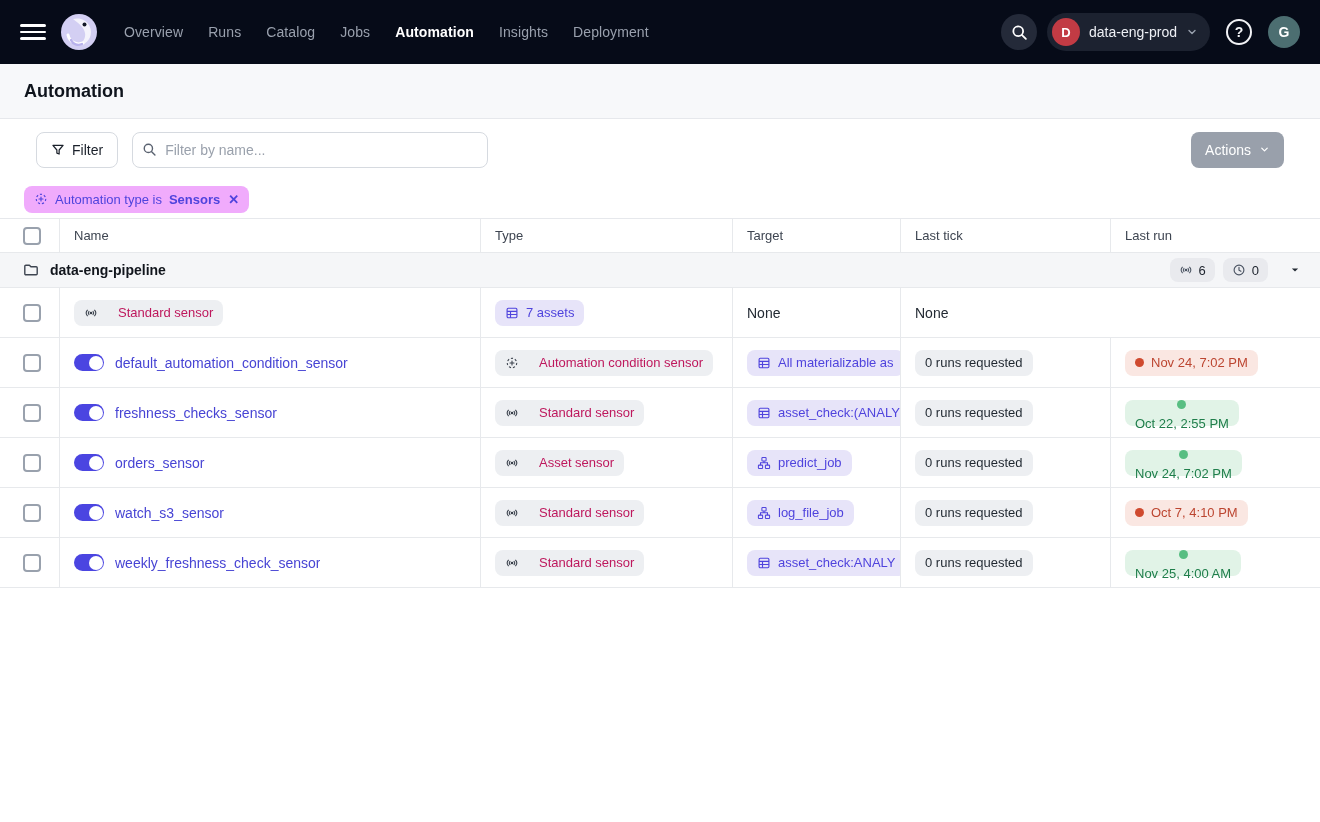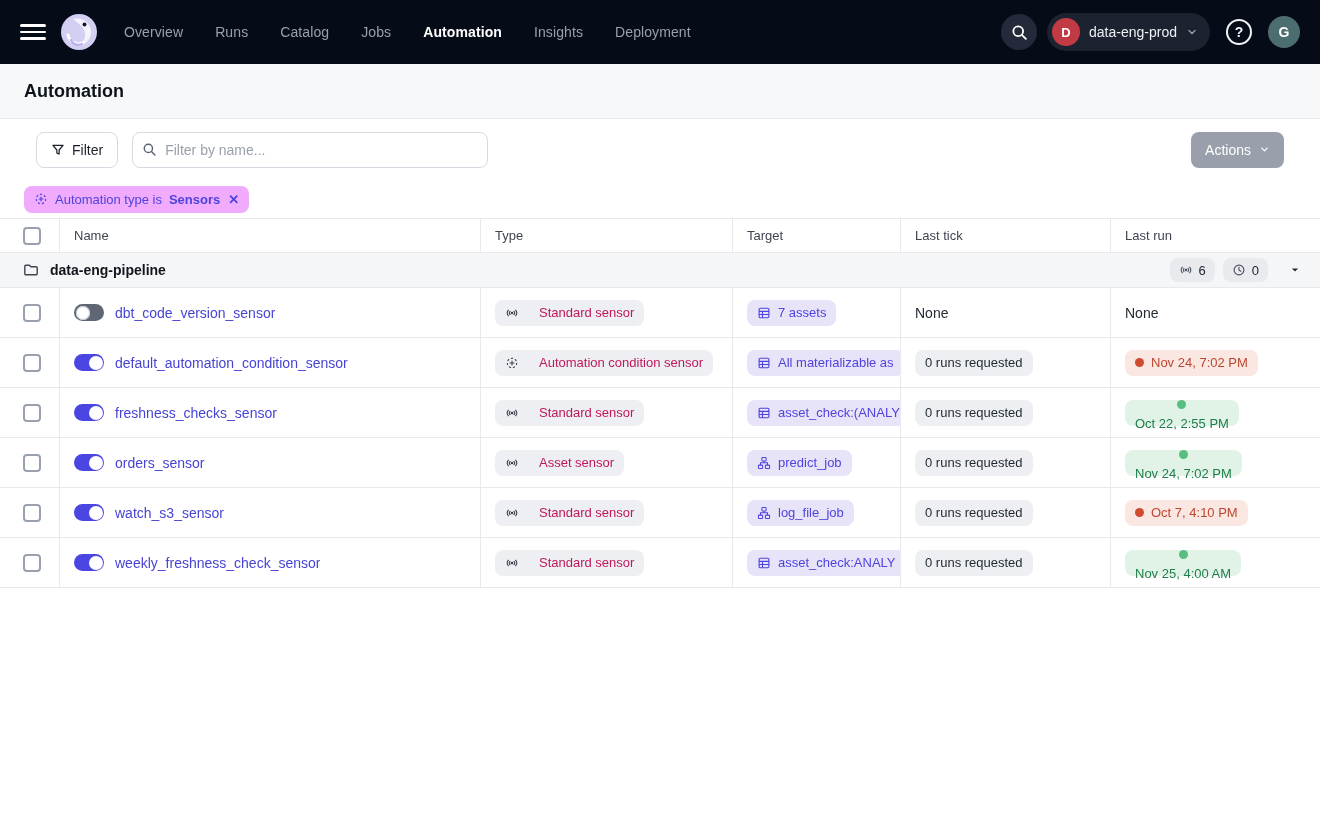--- a/index.html
+++ b/index.html
@@ -14,21 +14,21 @@
 
   
   .topnav{
     height:64px; background:#060B18;
     display:flex; align-items:center;
     padding:0 20px; gap:0;
   }
   .hamburger{ width:26px; display:flex; flex-direction:column; gap:4px; cursor:pointer; }
   .hamburger span{ display:block; height:2.5px; background:#fff; border-radius:2px; }
   .logo{ margin-left:14px; width:38px; height:38px; flex:none; cursor:pointer; }
-  .nav-items{ display:flex; align-items:center; gap:32px; margin-left:26px; }
+  .nav-items{ display:flex; align-items:center; gap:25px; margin-left:26px; }
   .nav-item{ font-size:14px; color:#99A0AD; cursor:pointer; letter-spacing:.1px; }
   .nav-item.active{ color:#ffffff; font-weight:700; }
   .nav-right{ margin-left:auto; display:flex; align-items:center; gap:10px; }
   .search-circle{ width:36px; height:36px; border-radius:50%; background:#242A39;
     display:flex; align-items:center; justify-content:center; cursor:pointer; }
   .ws-pill{ height:38px; border-radius:19px; background:#1C2230; display:flex; align-items:center;
     gap:9px; padding:0 12px 0 5px; cursor:pointer; }
   .ws-avatar{ width:28px; height:28px; border-radius:50%; background:#C23B44; color:#fff;
     font-size:13px; font-weight:700; display:flex; align-items:center; justify-content:center; }
   .ws-name{ color:#EDEFF4; font-size:14px; }
@@ -242,26 +242,20 @@
         </svg>
       </span>
     </div>
   </div>
 
   <div class="grid-row data-row" data-row="0">
     <div class="cell cb">
         <span class="checkbox"></span>
       </div>
     <div class="cell">
-      <span class="toggle off">
-          <span class="knob"></span>
-        </span>
-      <a class="sensor-link">dbt_code_version_sensor</a>
-    </div>
-    <div class="cell">
       <span class="chip type-chip" data-icon="sensor">
         <svg class="i-sensor" width="14" height="14" viewBox="0 0 16 16">
             <circle cx="8" cy="8" r="1.5" fill="#39404B"></circle>
             <path d="M5.7 6.2a2.7 2.7 0 0 0 0 3.6M3.9 4.8a4.8 4.8 0 0 0 0 6.4M10.3 6.2a2.7 2.7 0 0 1 0 3.6M12.1 4.8a4.8 4.8 0 0 1 0 6.4" fill="none" stroke="#39404B" stroke-width="1.2" stroke-linecap="round"></path>
           </svg>
 
         <span>Standard sensor</span>
       </span>
     </div>
     <div class="cell">

